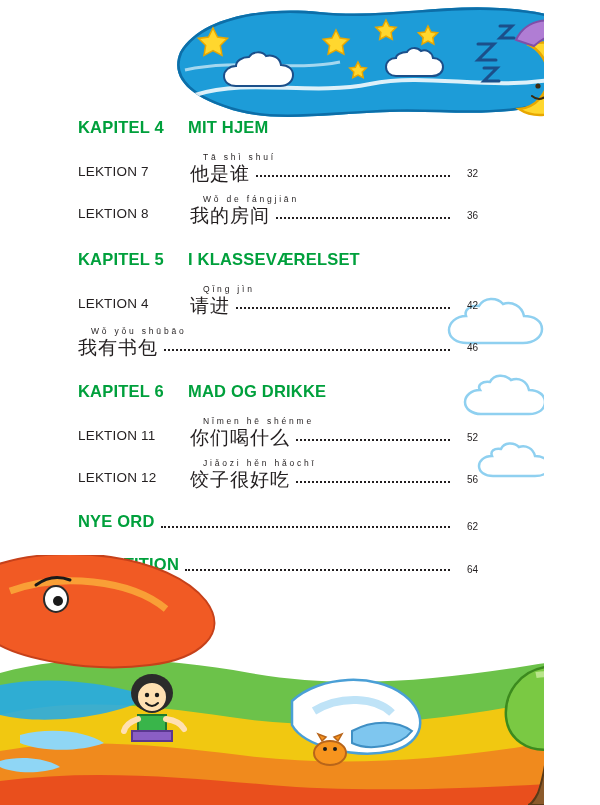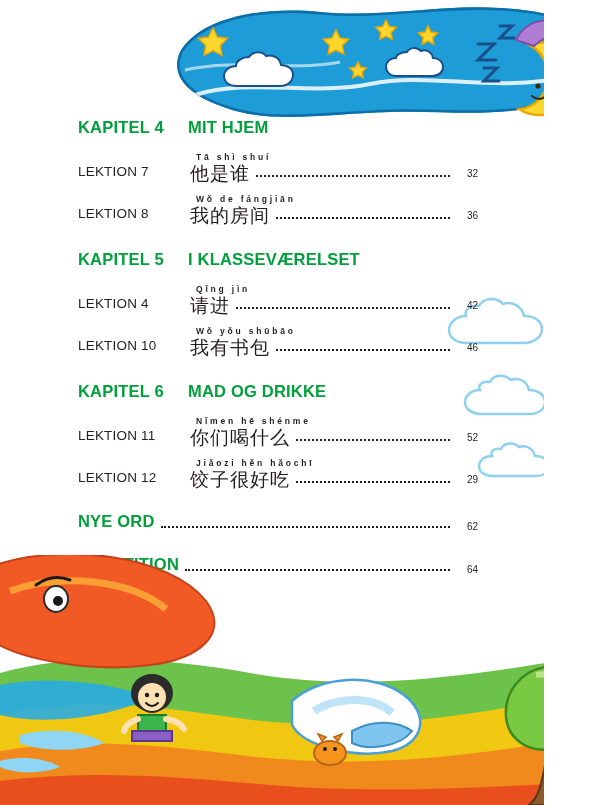--- a/index.html
+++ b/index.html
@@ -83,26 +83,25 @@
   }
   .han-wrap {
     display: inline-block;
     position: relative;
     padding-top: 12px;
     white-space: nowrap;
   }
   .pinyin {
     position: absolute;
     top: 0;
-    left: 6px;
+    left: 13px;
     font-size: 8.5px;
     color: #231f20;
     letter-spacing: 2.8px;
     white-space: nowrap;
-    font-weight: bold;
   }
   .hanzi {
     font-family: "DejaVu Sans", sans-serif;
     font-size: 19px;
     color: #231f20;
     letter-spacing: 1px;
     line-height: 1;
   }
   .dots {
     flex: 1 1 auto;
@@ -245,21 +244,20 @@
       <div class="lesson">
         <span class="lesson-label">LEKTION 4</span>
         <span class="han-wrap">
           <span class="pinyin">Qǐng jìn</span>
           <span class="hanzi">请进</span>
         </span>
         <span class="dots"></span>
         <span class="page-no">42</span>
       </div>
       <div class="lesson">
-        <span class="lesson-label">LEKTION 10</span>
         <span class="han-wrap">
           <span class="pinyin">Wǒ yǒu shūbāo</span>
           <span class="hanzi">我有书包</span>
         </span>
         <span class="dots"></span>
         <span class="page-no">46</span>
       </div>
     </div>
 
     <div class="chapter-gap"></div>
@@ -277,21 +275,21 @@
         <span class="dots"></span>
         <span class="page-no">52</span>
       </div>
       <div class="lesson">
         <span class="lesson-label">LEKTION 12</span>
         <span class="han-wrap">
           <span class="pinyin">Jiǎozi hěn hǎochī</span>
           <span class="hanzi">饺子很好吃</span>
         </span>
         <span class="dots"></span>
-        <span class="page-no">29</span>
+        <span class="page-no">56</span>
       </div>
     </div>
 
     <div class="extra">
       <span class="extra-title">NYE ORD</span>
       <span class="dots"></span>
       <span class="page-no">62</span>
     </div>
     <div class="extra">
       <span class="extra-title">REPETITION</span>

